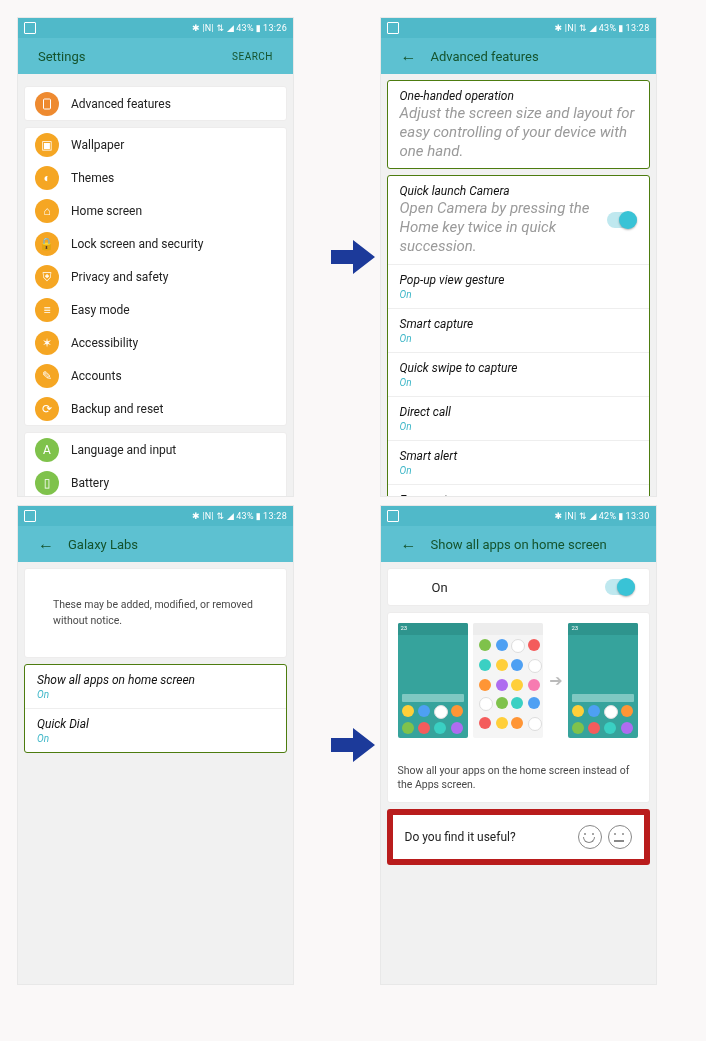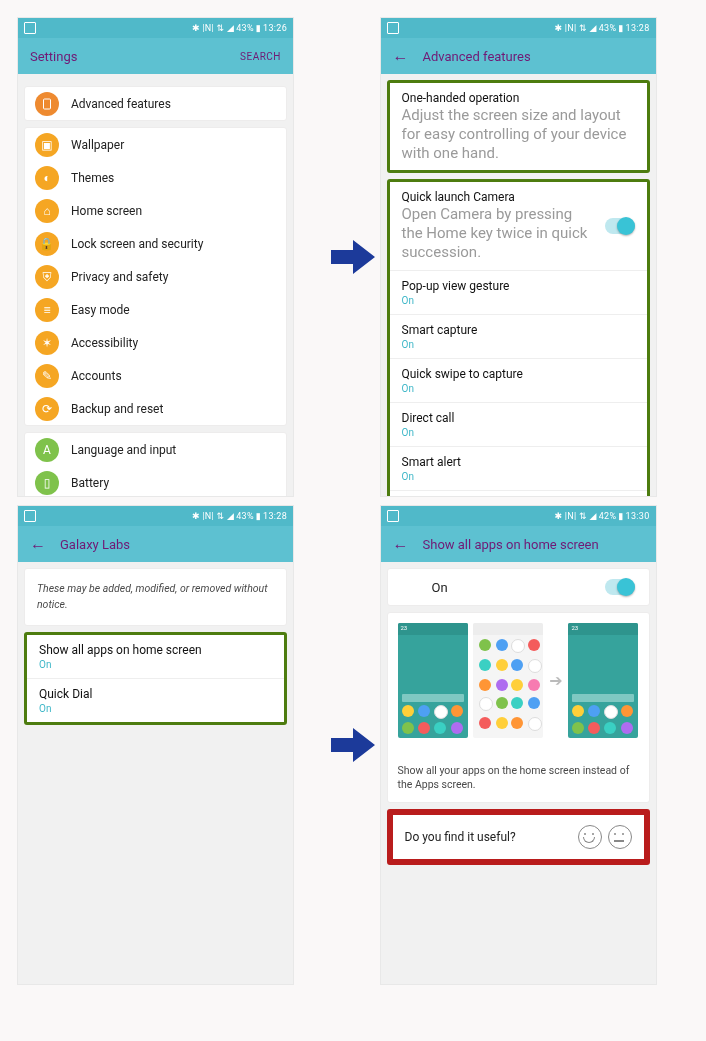--- a/index.html
+++ b/index.html
@@ -39,25 +39,25 @@
     justify-content: space-between;
     padding: 0 6px;
     font-size: 9px;
     letter-spacing: .3px;
   }
   .statusbar .left { display:flex; gap:4px; align-items:center;}
   .statusbar .right { display:flex; gap:2px; align-items:center;}
   .sq-icon { width:10px; height:10px; border:1.2px solid #fff; border-radius:1px; display:inline-block;}
   .appbar {
     background: #5dc1d1;
-    color: #701a75;
+    color: #14532d;
     height: 36px;
     display: flex;
     align-items: center;
-    padding: 0 12px;
+    padding: 0 20px;
     font-size: 13px;
     gap: 14px;
   }
   .appbar .title { flex:1; font-weight:400;}
   .appbar .action { font-size:10px; letter-spacing:.5px;}
   .back-arrow { font-size:16px; line-height:1;}
   .content {
     background:#f1f1f1;
     flex:1;
     padding:0;
@@ -86,21 +86,22 @@
     color:#fff; font-size:12px;
   }
   .orange { background:#f5a623;}
   .orange-d { background:#ee8a30;}
   .green { background:#7fc24b;}
   .row .text { flex:1;}
   .setting {
     background:#fff;
     margin: 0 6px 6px 6px;
     border-radius:3px;
-    border:3px solid #4d7c0f;
+    border:1px solid #4d7c0f;
+    font-style:italic;
   }
   .setting-item {
     padding:8px 12px 8px 12px;
     border-bottom:1px solid #eee;
     display:flex;
     gap:10px;
   }
   .setting-item:last-child { border-bottom:0;}
   .setting-item .body { flex:1;}
   .setting-item .title {
@@ -132,21 +133,21 @@
     background:#fff;
     margin:6px;
     border-radius:3px;
     border:1px solid #edecec;
     padding:12px;
     font-size:10.5px;
     color:#4a4a4a;
     line-height:1.5;
   }
   .intro p { margin:0 0 10px 0;}
-  .intro p:last-child { margin:0;font-style:italic;}
+  .intro p:last-child { margin:16px;}
   .big-toggle-row {
     background:#fff;
     margin:6px;
     border-radius:3px;
     border:1px solid #edecec;
     padding:10px 14px;
     display:flex;
     align-items:center;
     font-size:13px;
   }

